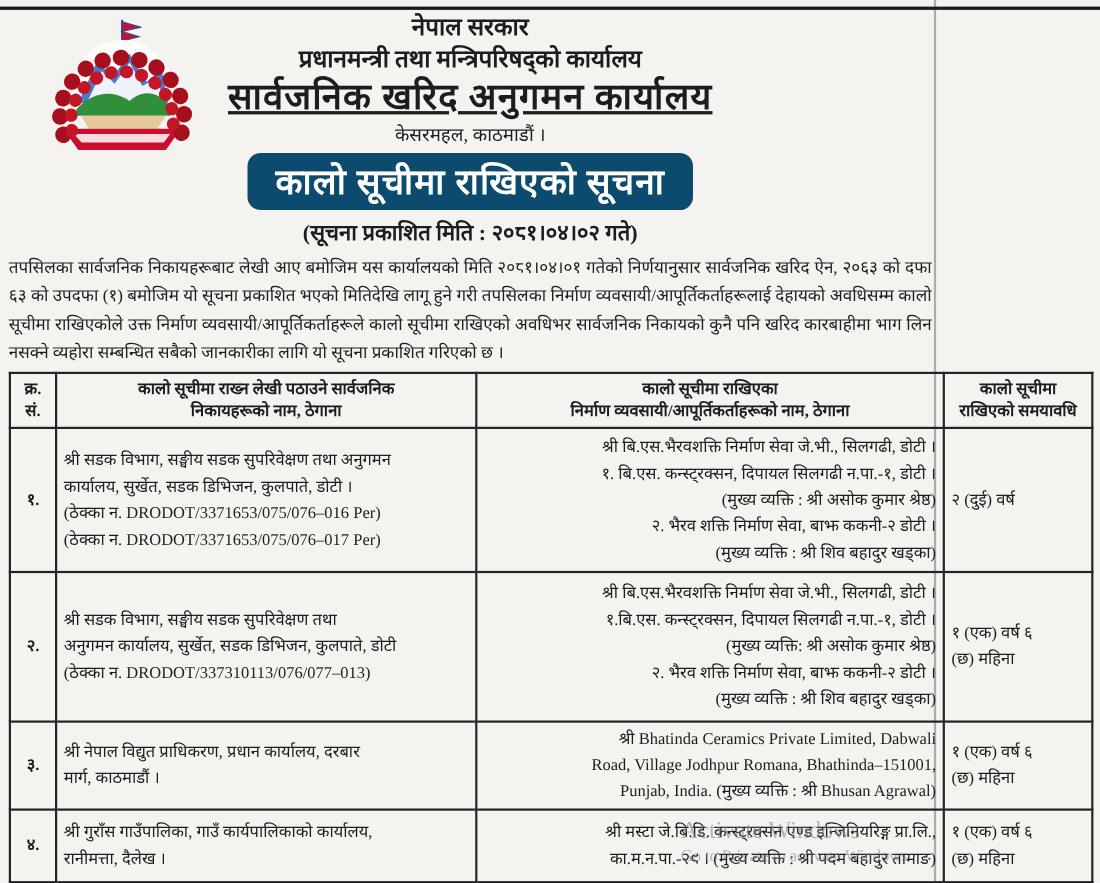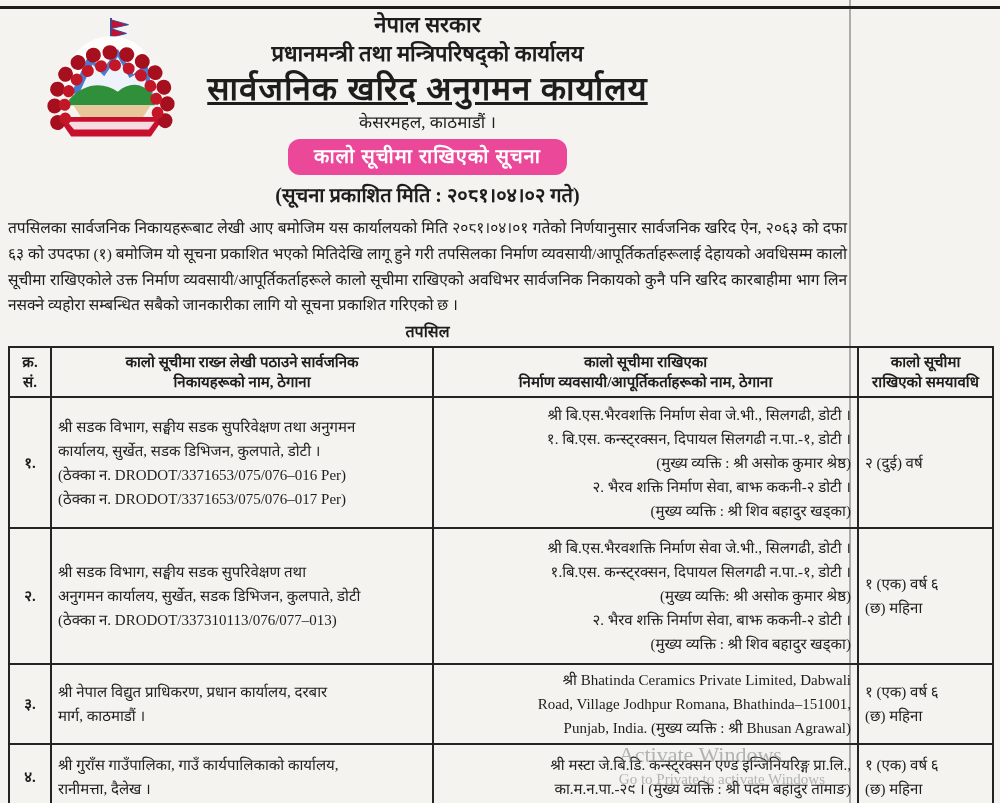--- a/index.html
+++ b/index.html
@@ -16,22 +16,22 @@
   
   .emblem{position:absolute;left:28px;top:14px;width:166px;height:136px;}
   .head{padding-top:12px;text-align:center;line-height:1.15;}
   .head .gov{font-size:22px;font-weight:bold;}
   .head .pmo{font-size:22px;font-weight:bold;margin-top:4px;}
   .head .office{font-size:33px;font-weight:bold;margin-top:4px;letter-spacing:1px;text-decoration:underline;}
   .head .addr{font-size:17px;font-weight:normal;margin-top:4px;}
 
   .banner-wrap{text-align:center;margin-top:7px;}
   .banner{
-    display:inline-block;background:#ec4899;color:#fff;
-    font-size:20px;font-weight:bold;padding:3px 26px 6px;
+    display:inline-block;background:#0c4a6e;color:#fff;
+    font-size:32px;font-weight:bold;padding:3px 26px 6px;
     border-radius:12px;letter-spacing:1px;
   }
   .pubdate{text-align:center;font-size:20px;font-weight:bold;margin-top:6px;}
 
   .body-par{
     margin:7px 8px 0;font-size:15.5px;line-height:1.66;
     text-align:justify;
   }
   .tapsil{text-align:center;font-weight:bold;font-size:16px;margin-top:2px;}
 
@@ -94,21 +94,20 @@
   </div>
 
   <div class="banner-wrap">
     <span class="banner">कालो सूचीमा राखिएको सूचना</span>
   </div>
 
   <div class="pubdate">(सूचना प्रकाशित मिति : २०८१।०४।०२ गते)</div>
 
   <div class="body-par">तपसिलका सार्वजनिक निकायहरूबाट लेखी आए बमोजिम यस कार्यालयको मिति २०८१।०४।०१ गतेको निर्णयानुसार सार्वजनिक खरिद ऐन, २०६३ को दफा ६३ को उपदफा (१) बमोजिम यो सूचना प्रकाशित भएको मितिदेखि लागू हुने गरी तपसिलका निर्माण व्यवसायी/आपूर्तिकर्ताहरूलाई देहायको अवधिसम्म कालो सूचीमा राखिएकोले उक्त निर्माण व्यवसायी/आपूर्तिकर्ताहरूले कालो सूचीमा राखिएको अवधिभर सार्वजनिक निकायको कुनै पनि खरिद कारबाहीमा भाग लिन नसक्ने व्यहोरा सम्बन्धित सबैको जानकारीका लागि यो सूचना प्रकाशित गरिएको छ ।</div>
 
-  <div class="tapsil">तपसिल</div>
 
   <table class="bl">
     <colgroup>
       <col style="width:42px">
         <col style="width:382px">
         <col style="width:425px">
         <col style="width:135px">
     </colgroup>
     <thead>
       <tr>

